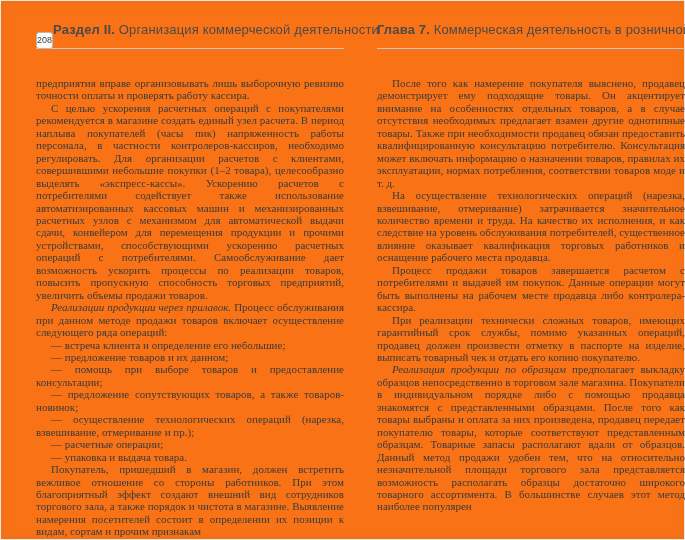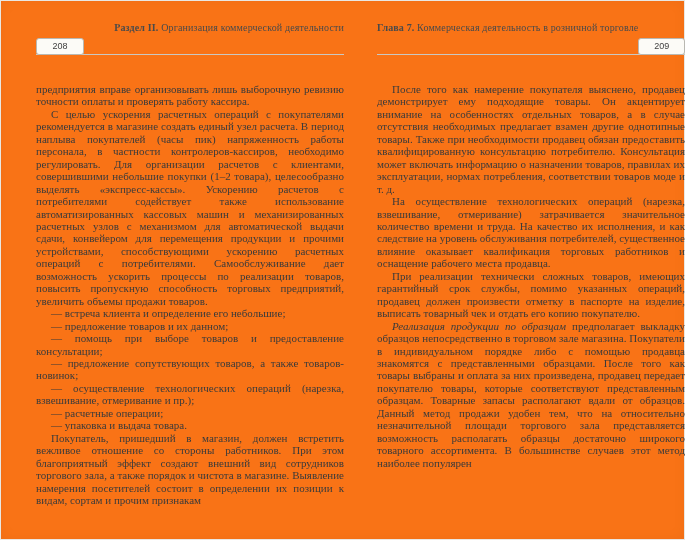--- a/index.html
+++ b/index.html
@@ -33,24 +33,24 @@
     width:48px;height:17px;
     border:1px solid #b9b8b2;
     border-radius:3px;
     background:#fcfbf7;
     margin-bottom:-1px;
     text-align:center;
     font-family:"Liberation Sans","DejaVu Sans",sans-serif;
     font-size:9px;line-height:15px;color:#3f3f3f;
   }
   .head-title{
-    font-family:Liberation Serif, serif;
-    font-size:10px;letter-spacing:0.15px;
+    font-family:Liberation Sans, sans-serif;
+    font-size:13px;letter-spacing:0.15px;
     color:#4a4a4a;
-    margin-bottom:21px;
+    margin-bottom:11px;
     white-space:nowrap;
   }
   .page.left .head-title{text-align:right;}
   .page.right .head-title{text-align:left;}
   .head-bold{font-weight:bold;}
 
   .body-text{
     margin-top:28px;
     font-size:11px;line-height:12.45px;
     color:#3b3b3b;
@@ -67,20 +67,21 @@
 
   <div class="page left">
     <div class="page-inner">
       <div class="running-head">
         <div class="page-tab">208</div>
         <div class="head-title"><span class="head-bold">Раздел II.</span> <span>Организация коммерческой деятельности</span></div>
       </div>
       <div class="body-text">
         <p>предприятия вправе организовывать лишь выборочную ревизию точности оплаты и проверять работу кассира.</p>
         <p class="ind">С целью ускорения расчетных операций с покупателями рекомендуется в магазине создать единый узел расчета. В период наплыва покупателей (часы пик) напряженность работы персонала, в частности контролеров-кассиров, необходимо регулировать. Для организации расчетов с клиентами, совершившими небольшие покупки (1–2 товара), целесообразно выделять «экспресс-кассы». Ускорению расчетов с потребителями содействует также использование автоматизированных кассовых машин и механизированных расчетных узлов с механизмом для автоматической выдачи сдачи, конвейером для перемещения продукции и прочими устройствами, способствующими ускорению расчетных операций с потребителями. Самообслуживание дает возможность ускорить процессы по реализации товаров, повысить пропускную способность торговых предприятий, увеличить объемы продажи товаров.</p>
+        <p class="ind"><span class="lead">Реализации продукции через прилавок.</span> <span>Процесс обслуживания при данном методе продажи товаров включает осуществление следующего ряда операций:</span></p>
         <p class="ind">— встреча клиента и определение его небольшие;</p>
         <p class="ind">— предложение товаров и их данном;</p>
         <p class="ind">— помощь при выборе товаров и предоставление консультации;</p>
         <p class="ind">— предложение сопутствующих товаров, а также товаров-новинок;</p>
         <p class="ind">— осуществление технологических операций (нарезка, взвешивание, отмеривание и пр.);</p>
         <p class="ind">— расчетные операции;</p>
         <p class="ind">— упаковка и выдача товара.</p>
         <p class="ind">Покупатель, пришедший в магазин, должен встретить вежливое отношение со стороны работников. При этом благоприятный эффект создают внешний вид сотрудников торгового зала, а также порядок и чистота в магазине. Выявление намерения посетителей состоит в определении их позиции к видам, сортам и прочим признакам</p>
       </div>
     </div>
@@ -88,19 +89,20 @@
 
   <div class="page right">
     <div class="page-inner">
       <div class="running-head">
         <div class="head-title"><span class="head-bold">Глава 7.</span> <span>Коммерческая деятельность в розничной торговле</span></div>
         <div class="page-tab">209</div>
       </div>
       <div class="body-text">
         <p class="ind">После того как намерение покупателя выяснено, продавец демонстрирует ему подходящие товары. Он акцентирует внимание на особенностях отдельных товаров, а в случае отсутствия необходимых предлагает взамен другие однотипные товары. Также при необходимости продавец обязан предоставить квалифицированную консультацию потребителю. Консультация может включать информацию о назначении товаров, правилах их эксплуатации, нормах потребления, соответствии товаров моде и т. д.</p>
         <p class="ind">На осуществление технологических операций (нарезка, взвешивание, отмеривание) затрачивается значительное количество времени и труда. На качество их исполнения, и как следствие на уровень обслуживания потребителей, существенное влияние оказывает квалификация торговых работников и оснащение рабочего места продавца.</p>
+        <p class="ind">Процесс продажи товаров завершается расчетом с потребителями и выдачей им покупок. Данные операции могут быть выполнены на рабочем месте продавца либо контролера-кассира.</p>
         <p class="ind">При реализации технически сложных товаров, имеющих гарантийный срок службы, помимо указанных операций, продавец должен произвести отметку в паспорте на изделие, выписать товарный чек и отдать его копию покупателю.</p>
         <p class="ind"><span class="lead">Реализация продукции по образцам</span> <span>предполагает выкладку образцов непосредственно в торговом зале магазина. Покупатели в индивидуальном порядке либо с помощью продавца знакомятся с представленными образцами. После того как товары выбраны и оплата за них произведена, продавец передает покупателю товары, которые соответствуют представленным образцам. Товарные запасы располагают вдали от образцов. Данный метод продажи удобен тем, что на относительно незначительной площади торгового зала представляется возможность располагать образцы достаточно широкого товарного ассортимента. В большинстве случаев этот метод наиболее популярен</span></p>
       </div>
     </div>
   </div>
 
 </div>
 
 </body></html>

